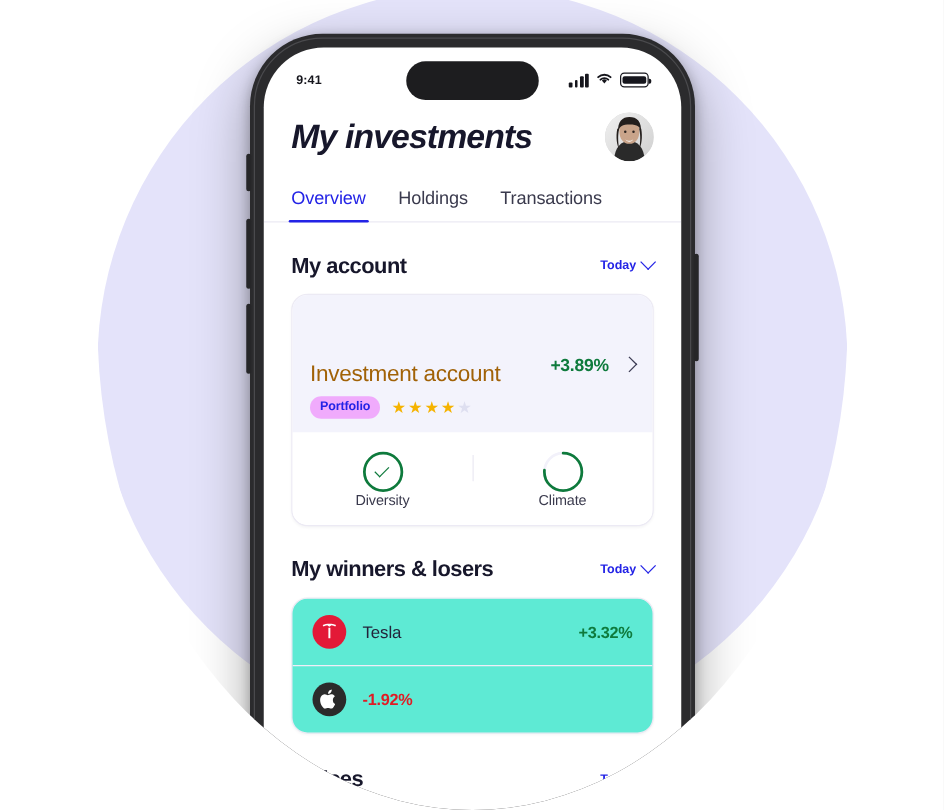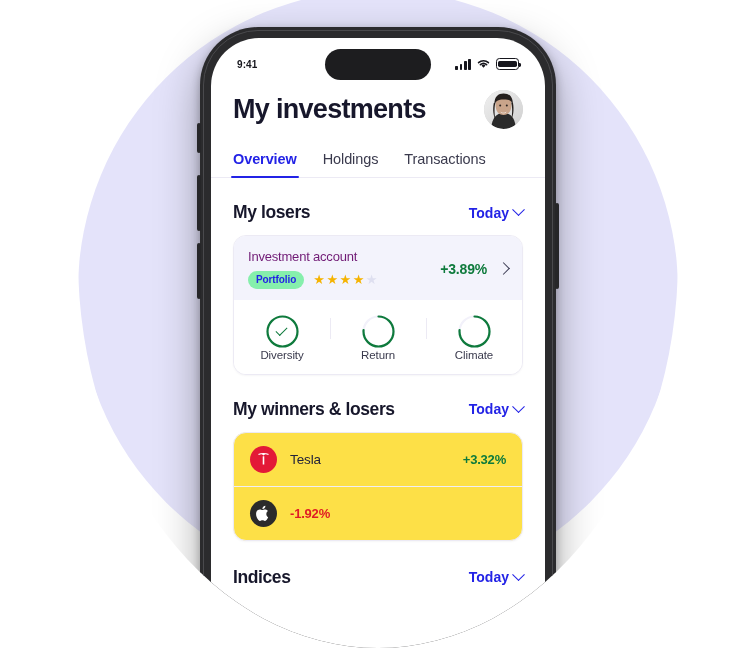--- a/index.html
+++ b/index.html
@@ -140,20 +140,21 @@
     padding: 0 0 0 0;
     height: calc(100% - 46px);
     overflow: hidden;
   }
 
   #app-header {
     display: flex;
     align-items: center;
     justify-content: space-between;
     padding: 6px 22px 0 22px;
+    font-style: italic;
   }
   #page-title {
     font-size: 27px;
     font-weight: bold;
     color: #17172b;
     letter-spacing: -.7px;
   }
   #avatar {
     width: 39px; height: 39px;
     border-radius: 50%;
@@ -173,21 +174,21 @@
     position: relative;
   }
   .tab {
     font-size: 14.5px;
     color: #3a3a4d;
     padding-bottom: 10px;
     position: relative;
     cursor: pointer;
     letter-spacing: -.1px;
   }
-  .tab.active { color: #2323e6; font-weight: bold; }
+  .tab.active { color: #2323e6; font-weight: normal; }
   .tab.active::after {
     content: "";
     position: absolute;
     left: -2px; right: -2px; bottom: -1.4px;
     height: 2.6px;
     background: #2323e6;
     border-radius: 2px;
   }
 
   
@@ -202,21 +203,21 @@
     font-size: 17.5px;
     font-weight: bold;
     color: #17172b;
     letter-spacing: -.4px;
   }
   .filter {
     display: flex;
     align-items: center;
     gap: 5px;
     color: #2323e6;
-    font-size: 14px;
+    font-size: 10px;
     font-weight: bold;
     cursor: pointer;
   }
   .chev-down {
     width: 9px; height: 9px;
     border-right: 1.9px solid #2323e6;
     border-bottom: 1.9px solid #2323e6;
     transform: rotate(45deg) translate(-2px,-2px);
   }
 
@@ -232,27 +233,28 @@
   #account-row {
     background: #f3f3fc;
     padding: 13px 14px 11px 14px;
     display: flex;
     align-items: center;
     justify-content: space-between;
     cursor: pointer;
   }
   #account-left { display: flex; flex-direction: column; gap: 7px; }
   #account-name {
-    font-size: 13px;
-    color: #701a75;
+    font-size: 18px;
+    color: #a16207;
     letter-spacing: -.2px;
+    margin-top: 40px;
   }
   #account-meta { display: flex; align-items: center; gap: 9px; }
   #portfolio-badge {
-    background: #86efac;
+    background: #f0abfc;
     color: #2323e6;
     font-size: 10px;
     font-weight: bold;
     padding: 3px 8px 3.5px 8px;
     border-radius: 9px;
     letter-spacing: -.1px;
   }
   .stars { display: flex; gap: 1.5px; }
   .star { font-size: 13px; line-height: 1; color: #f5b301; }
   .star.off { color: #dedff0; }
@@ -307,21 +309,21 @@
     border-left: 1.9px solid #0e7a3c;
     border-bottom: 1.9px solid #0e7a3c;
     transform: rotate(-45deg);
   }
 
   
   #wl-card {
     margin: 12px 22px 0 22px;
     border: 1.2px solid #eceaf4;
     border-radius: 13px;
-    background: #fde047;
+    background: #5eead4;
     overflow: hidden;
     box-shadow: 0 1px 2px rgba(23,23,43,.04);
   }
   .wl-row {
     display: flex;
     align-items: center;
     padding: 13px 16px;
     gap: 13px;
     cursor: pointer;
   }
@@ -423,21 +425,21 @@
             </div>
           </div>
 
           <div id="tabs">
             <div class="tab active">Overview</div>
             <div class="tab">Holdings</div>
             <div class="tab">Transactions</div>
           </div>
 
           <div class="section-head">
-            <div class="section-title">My losers</div>
+            <div class="section-title">My account</div>
             <div class="filter">
               <span>Today</span>
               <span class="chev-down"></span>
             </div>
           </div>
 
           <div id="savings-card">
             <div id="account-row">
               <div id="account-left">
                 <div id="account-name">Investment account</div>
@@ -464,31 +466,20 @@
                   <span class="ring">
                     <svg width="35" height="35" viewBox="0 0 35 35">
                       <circle cx="17.5" cy="17.5" r="15" fill="none" stroke="#0e7a3c" stroke-width="2.2"></circle>
                     </svg>
                   </span>
                   <span class="ring-check-inner"></span>
                 </span>
                 <span class="metric-label">Diversity</span>
               </div>
 
-              <div class="metric">
-                <span class="ring-wrap">
-                  <span class="ring">
-                    <svg width="35" height="35" viewBox="0 0 35 35">
-                      <circle cx="17.5" cy="17.5" r="15" fill="none" stroke="#f2f1fa" stroke-width="2.2"></circle>
-                      <circle cx="17.5" cy="17.5" r="15" fill="none" stroke="#0e7a3c" stroke-width="2.2" stroke-linecap="round" stroke-dasharray="71.6 94.2"></circle>
-                    </svg>
-                  </span>
-                </span>
-                <span class="metric-label">Return</span>
-              </div>
 
               <div class="metric">
                 <span class="ring-wrap">
                   <span class="ring">
                     <svg width="35" height="35" viewBox="0 0 35 35">
                       <circle cx="17.5" cy="17.5" r="15" fill="none" stroke="#f2f1fa" stroke-width="2.2"></circle>
                       <circle cx="17.5" cy="17.5" r="15" fill="none" stroke="#0e7a3c" stroke-width="2.2" stroke-linecap="round" stroke-dasharray="71.6 94.2"></circle>
                     </svg>
                   </span>
                 </span>

